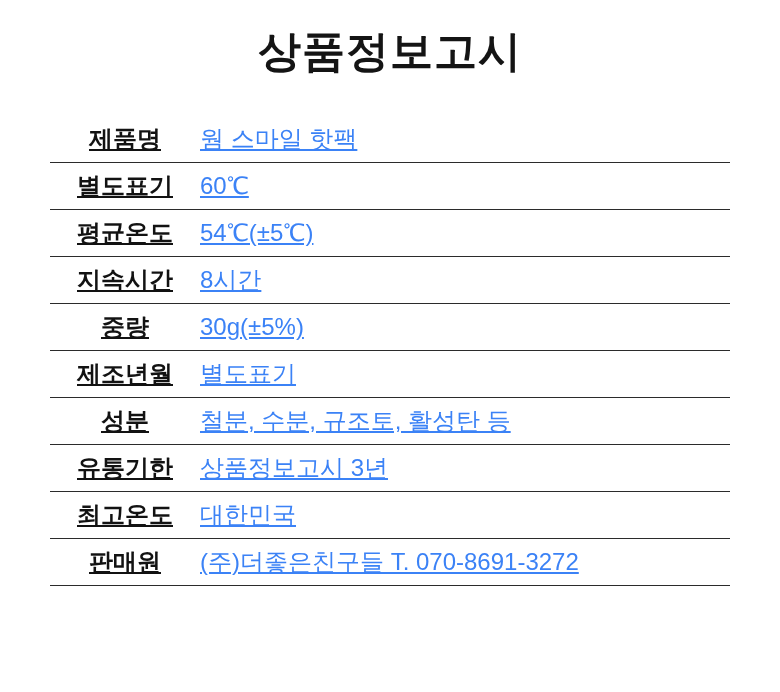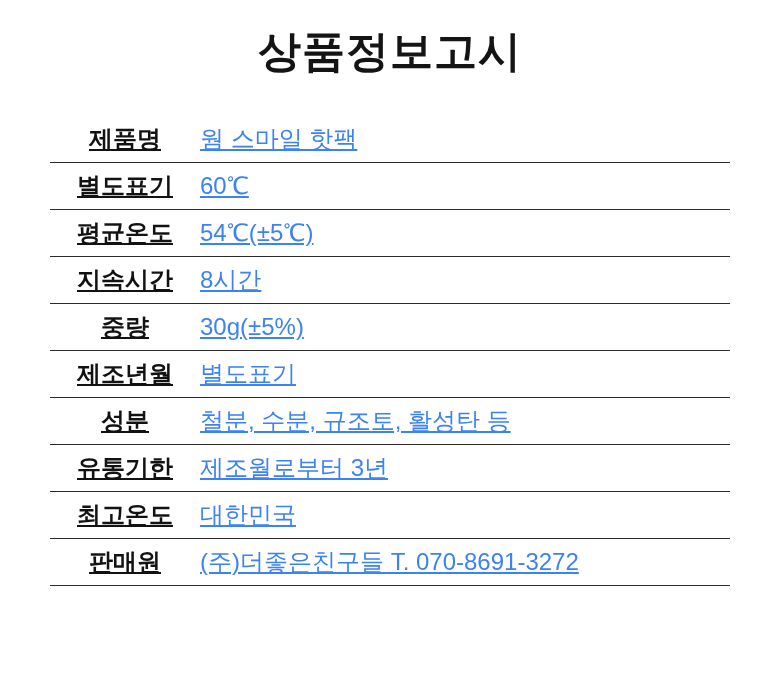--- a/index.html
+++ b/index.html
@@ -97,21 +97,21 @@
       <tr>
         <td class="label-cell">제조년월</td>
         <td class="value-cell">별도표기</td>
       </tr>
       <tr>
         <td class="label-cell">성분</td>
         <td class="value-cell">철분, 수분, 규조토, 활성탄 등</td>
       </tr>
       <tr>
         <td class="label-cell">유통기한</td>
-        <td class="value-cell">제조월로부터 3년</td>
+        <td class="value-cell">상품정보고시 3년</td>
       </tr>
       <tr>
         <td class="label-cell">최고온도</td>
         <td class="value-cell">대한민국</td>
       </tr>
       <tr>
         <td class="label-cell">판매원</td>
         <td class="value-cell">(주)더좋은친구들 T. 070-8691-3272</td>
       </tr>
     </tbody>

